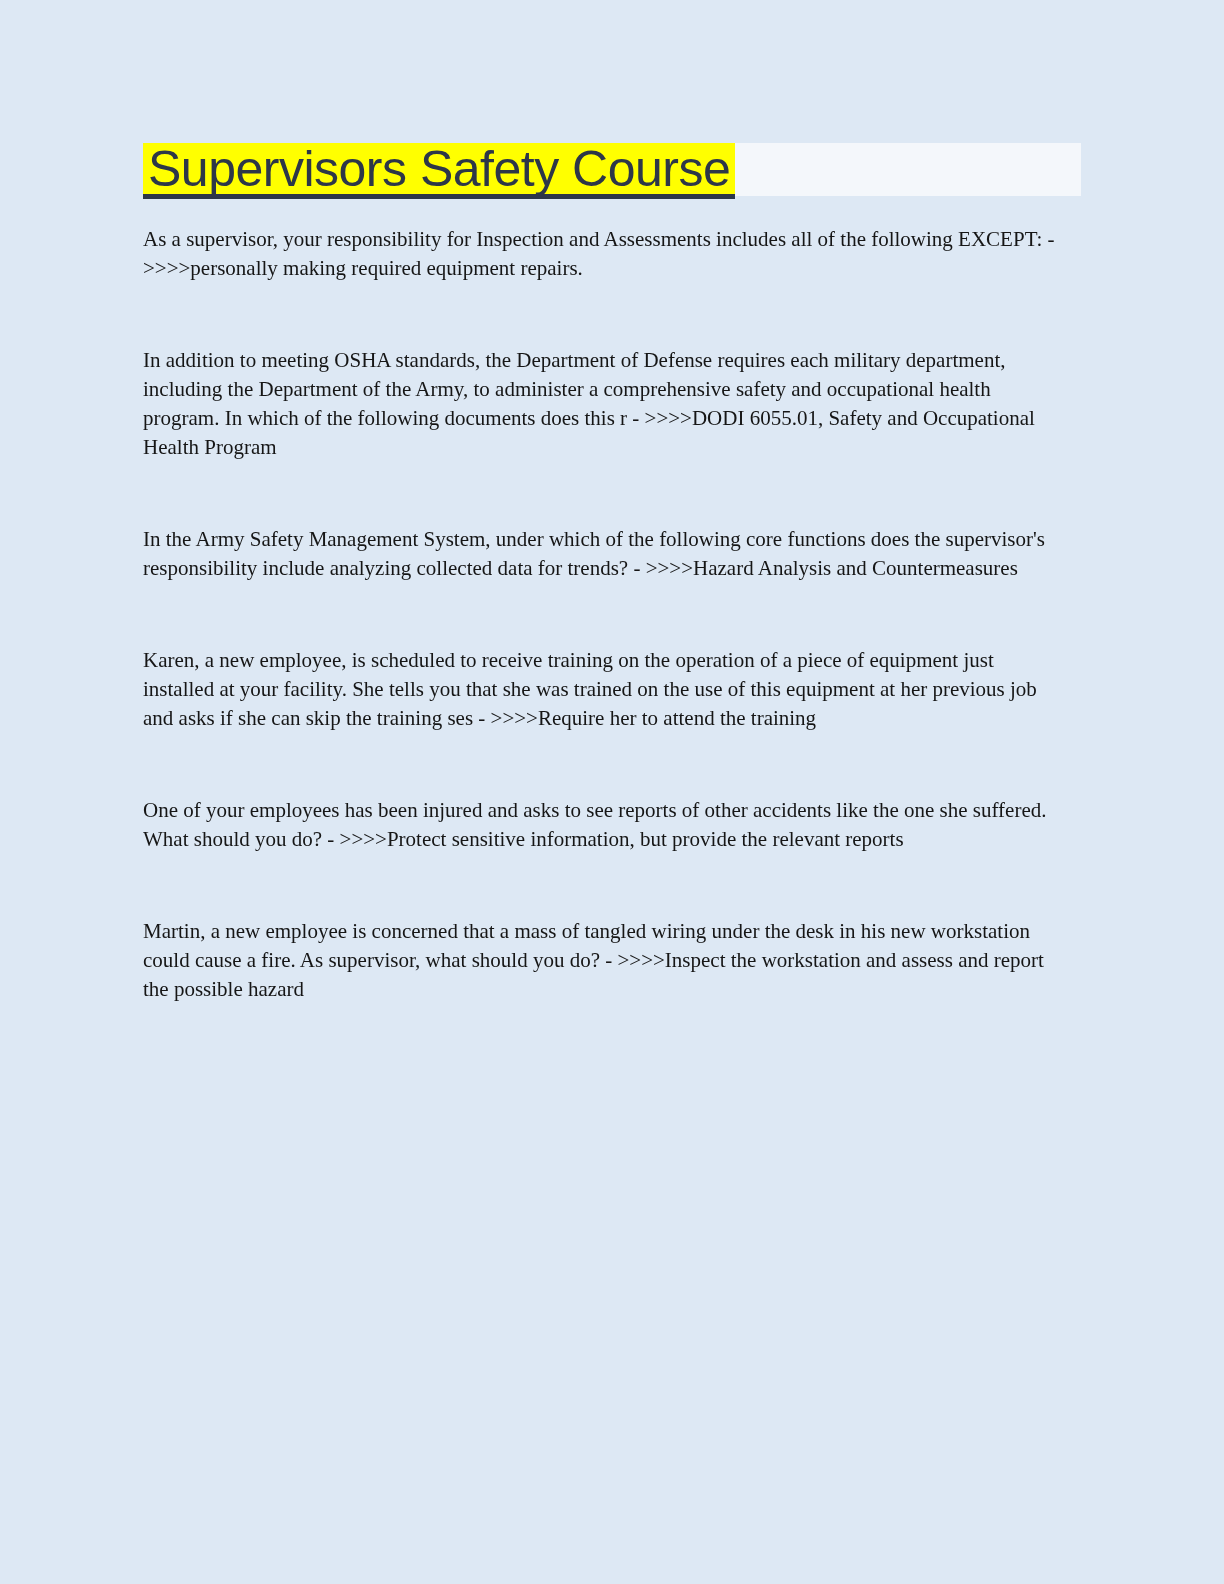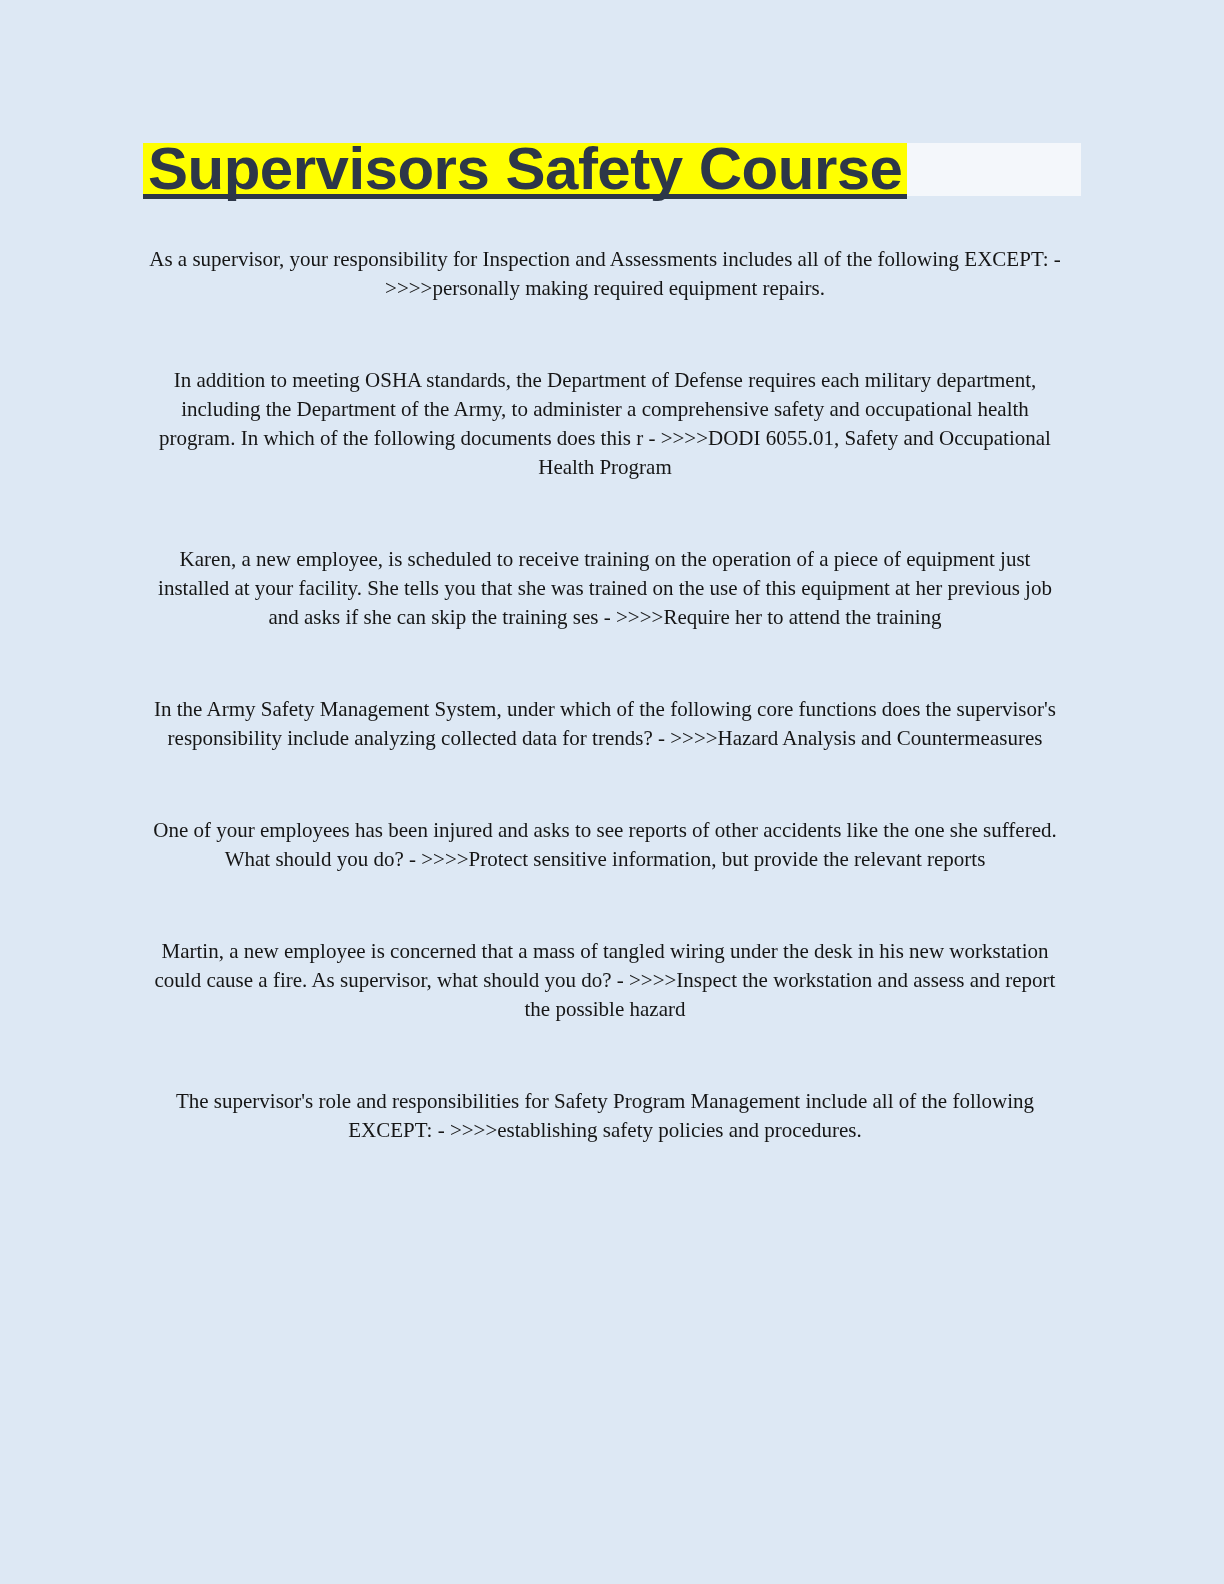--- a/index.html
+++ b/index.html
@@ -28,36 +28,35 @@
   }
   .title-highlight {
     background: var(--title-highlight);
     border-bottom: 5px solid var(--title-text);
     padding: 0 5px;
     display: flex;
     align-items: center;
   }
   .title-text {
     font-family: "Liberation Sans", sans-serif;
-    font-weight: bold;
-    font-size: 60px;
+    font-weight: normal;
+    font-size: 50px;
     line-height: 1;
     color: var(--title-text);
     letter-spacing: -0.5px;
     white-space: nowrap;
   }
   .title-spacer {
     flex: 1;
     background: var(--title-spacer);
     margin-bottom: 3px;
   }
   .qa-list {
-    margin-top: 46px;
+    margin-top: 26px;
     max-width: 924px;
-    text-align: center;
   }
   .qa-list p {
     font-size: 21px;
     line-height: 29px;
     color: var(--body-text);
     margin-bottom: 63px;
   }
 </style>
 </head>
 <body>
@@ -67,20 +66,19 @@
   <div class="title-row">
     <span class="title-highlight">
       <h1 class="title-text">Supervisors Safety Course</h1>
     </span>
     <div class="title-spacer"></div>
   </div>
 
   <div class="qa-list">
     <p>As a supervisor, your responsibility for Inspection and Assessments includes all of the following EXCEPT: - &gt;&gt;&gt;&gt;personally making required equipment repairs.</p>
     <p>In addition to meeting OSHA standards, the Department of Defense requires each military department, including the Department of the Army, to administer a comprehensive safety and occupational health program. In which of the following documents does this r - &gt;&gt;&gt;&gt;DODI 6055.01, Safety and Occupational Health Program</p>
+    <p>In the Army Safety Management System, under which of the following core functions does the supervisor's responsibility include analyzing collected data for trends? - &gt;&gt;&gt;&gt;Hazard Analysis and Countermeasures</p>
     <p>Karen, a new employee, is scheduled to receive training on the operation of a piece of equipment just installed at your facility. She tells you that she was trained on the use of this equipment at her previous job and asks if she can skip the training ses - &gt;&gt;&gt;&gt;Require her to attend the training</p>
-    <p>In the Army Safety Management System, under which of the following core functions does the supervisor's responsibility include analyzing collected data for trends? - &gt;&gt;&gt;&gt;Hazard Analysis and Countermeasures</p>
     <p>One of your employees has been injured and asks to see reports of other accidents like the one she suffered. What should you do? - &gt;&gt;&gt;&gt;Protect sensitive information, but provide the relevant reports</p>
     <p>Martin, a new employee is concerned that a mass of tangled wiring under the desk in his new workstation could cause a fire. As supervisor, what should you do? - &gt;&gt;&gt;&gt;Inspect the workstation and assess and report the possible hazard</p>
-    <p>The supervisor's role and responsibilities for Safety Program Management include all of the following EXCEPT: - &gt;&gt;&gt;&gt;establishing safety policies and procedures.</p>
   </div>
 
 </div>
 
 </body></html>

